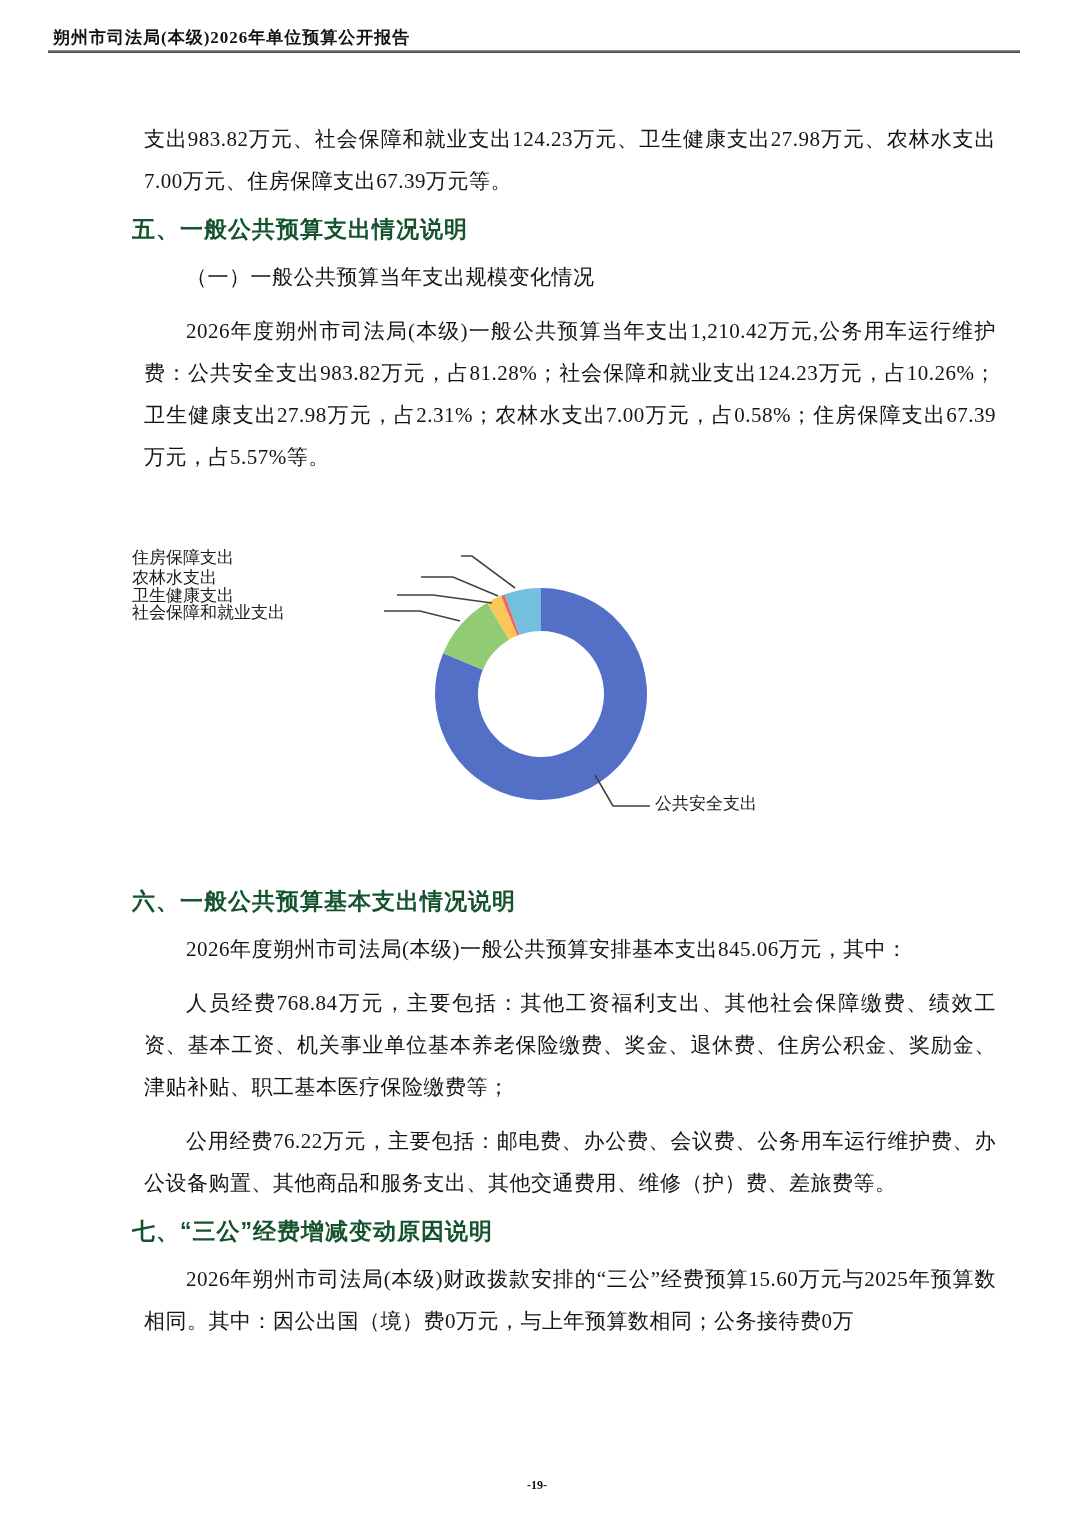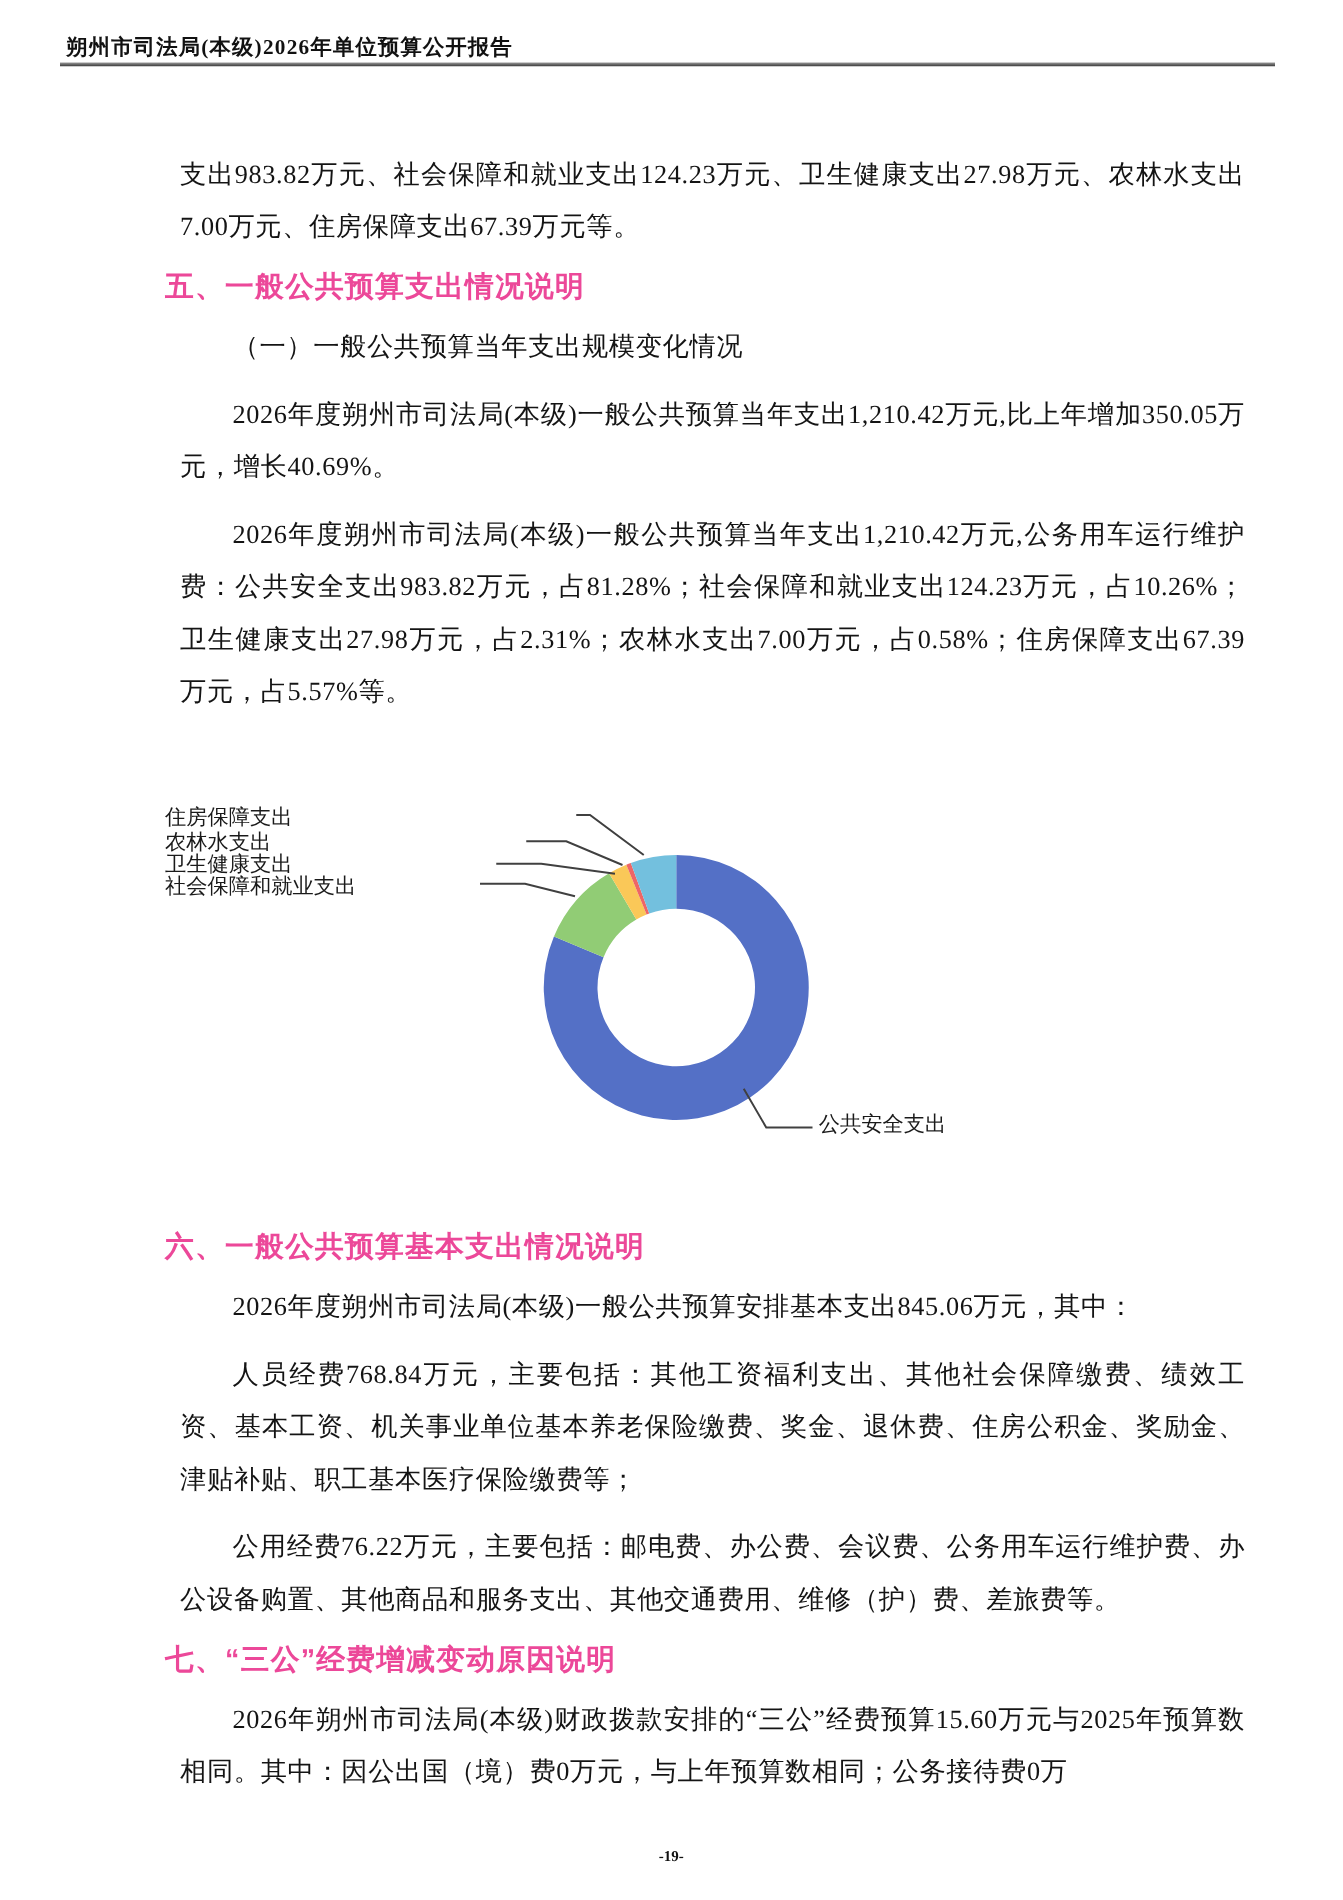--- a/index.html
+++ b/index.html
@@ -9,21 +9,21 @@
   #doc-header-title{position:absolute;left:53px;top:26px;font-size:17px;font-weight:bold;
         letter-spacing:1px;color:#111;}
   #header-rule{position:absolute;left:48px;top:50px;width:972px;height:3px;
         background:linear-gradient(#9a9a9a,#3a3a3a);}
   
   #doc-body{position:absolute;left:132px;top:106px;width:876px;}
   .body-p{margin:12px;font-size:21px;line-height:42px;letter-spacing:0.5px;
         text-align:justify;color:#141414;}
   .body-p.indent{text-indent:2em;}
   .sec-heading{margin:4px 0 6px 0;font-size:23px;line-height:30px;font-weight:bold;
-        font-family:"Liberation Sans","DejaVu Sans",sans-serif;color:#ec4899;letter-spacing:1px;}
+        font-family:"Liberation Sans","DejaVu Sans",sans-serif;color:#14532d;letter-spacing:1px;}
   .sec-heading.gap-before{margin-top:28px;}
   
   #chart{position:relative;width:876px;height:330px;margin:50px 0 0 0;}
   #chart svg{position:absolute;left:0;top:0;}
   .pie-label{position:absolute;font-size:17px;line-height:24px;color:#1a1a1a;
         font-family:"Liberation Sans","DejaVu Sans",sans-serif;white-space:nowrap;}
   .pie-label.r{text-align:left;left:0;}
   .leader{fill:none;stroke:#404040;stroke-width:1.6;}
   
   #page-footer{position:absolute;left:0;top:1478px;width:100%;text-align:center;
@@ -34,21 +34,20 @@
 
 <div id="page">
 
   <div id="doc-header-title">朔州市司法局(本级)2026年单位预算公开报告</div>
   <div id="header-rule"></div>
 
   <div id="doc-body">
       <p class="body-p">支出983.82万元、社会保障和就业支出124.23万元、卫生健康支出27.98万元、农林水支出7.00万元、住房保障支出67.39万元等。</p>
       <h2 class="sec-heading">五、一般公共预算支出情况说明</h2>
       <p class="body-p indent">（一）一般公共预算当年支出规模变化情况</p>
-      <p class="body-p indent">2026年度朔州市司法局(本级)一般公共预算当年支出1,210.42万元,比上年增加350.05万元，增长40.69%。</p>
       <p class="body-p indent">2026年度朔州市司法局(本级)一般公共预算当年支出1,210.42万元,公务用车运行维护费：公共安全支出983.82万元，占81.28%；社会保障和就业支出124.23万元，占10.26%；卫生健康支出27.98万元，占2.31%；农林水支出7.00万元，占0.58%；住房保障支出67.39万元，占5.57%等。</p>
       <div id="chart">
     <svg width="876" height="330" viewBox="0 0 876 330">
       <g id="donut-slices">
             <path d="M409.00 60.00 A106 106 0 1 1 311.15 125.25 L350.84 141.78 A63 63 0 1 0 409.00 103.00 Z" fill="#5470c6"></path>
             <path d="M311.15 125.25 A106 106 0 0 1 355.27 74.63 L377.07 111.69 A63 63 0 0 0 350.84 141.78 Z" fill="#91cc75"></path>
             <path d="M355.27 74.63 A106 106 0 0 1 369.05 67.82 L385.26 107.65 A63 63 0 0 0 377.07 111.69 Z" fill="#fac858"></path>
             <path d="M369.05 67.82 A106 106 0 0 1 372.66 66.43 L387.40 106.82 A63 63 0 0 0 385.26 107.65 Z" fill="#ee6666"></path>
             <path d="M372.66 66.43 A106 106 0 0 1 409.00 60.00 L409.00 103.00 A63 63 0 0 0 387.40 106.82 Z" fill="#73c0de"></path>
           </g>

